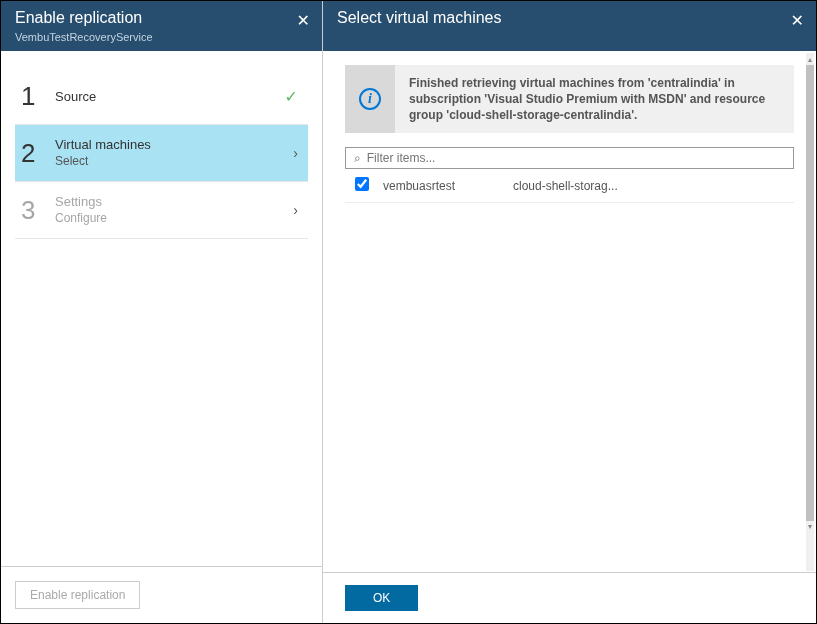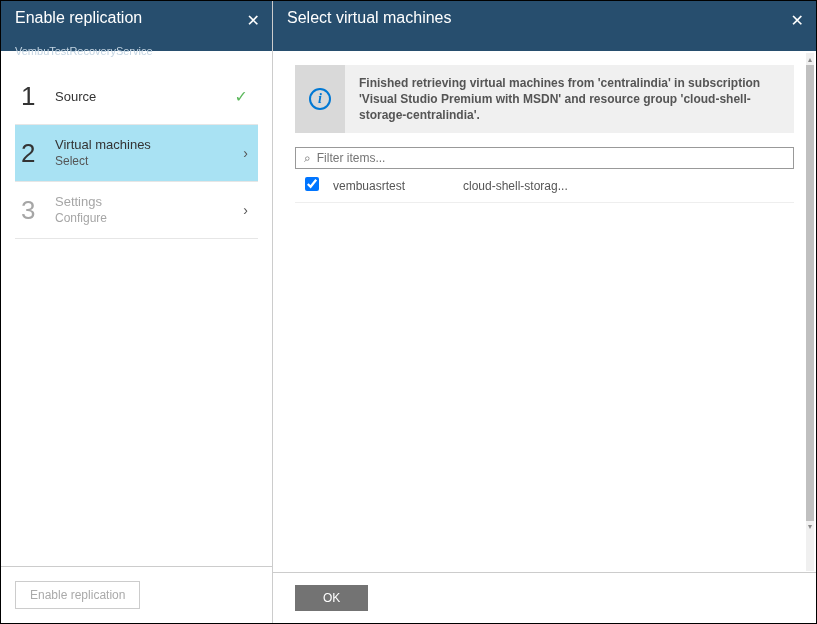--- a/index.html
+++ b/index.html
@@ -11,21 +11,21 @@
       width: 817px;
       height: 624px;
       overflow: hidden;
       border: 1px solid #000;
     }
     .container {
       display: flex;
       height: 100%;
     }
     .left-panel {
-      width: 272px;
+      width: 322px;
       border-right: 1px solid #ccc;
       display: flex;
       flex-direction: column;
       position: relative;
     }
     .right-panel {
       flex: 1;
       display: flex;
       flex-direction: column;
       position: relative;
@@ -37,21 +37,21 @@
       position: relative;
       height: 50px;
     }
     .header-title {
       font-size: 16px;
       font-weight: 400;
     }
     .header-subtitle {
       font-size: 11px;
       color: #c3d4e2;
-      margin-top: 18px;
+      margin-top: 4px;
     }
     .close-btn {
       position: absolute;
       right: 12px;
       top: 10px;
       color: #fff;
       font-size: 16px;
       cursor: pointer;
       font-weight: 300;
     }
@@ -197,21 +197,21 @@
     }
     .row-check input {
       width: 14px;
       height: 14px;
     }
     .right-footer {
       border-top: 1px solid #ccc;
       padding: 12px 22px;
     }
     .btn-primary {
-      background: #737373;
+      background: #0369a1;
       color: #fff;
       border: none;
       padding: 6px 28px;
       font-size: 12px;
       cursor: pointer;
       text-align: right;
     }
     .scrollbar {
       position: absolute;
       right: 2px;

